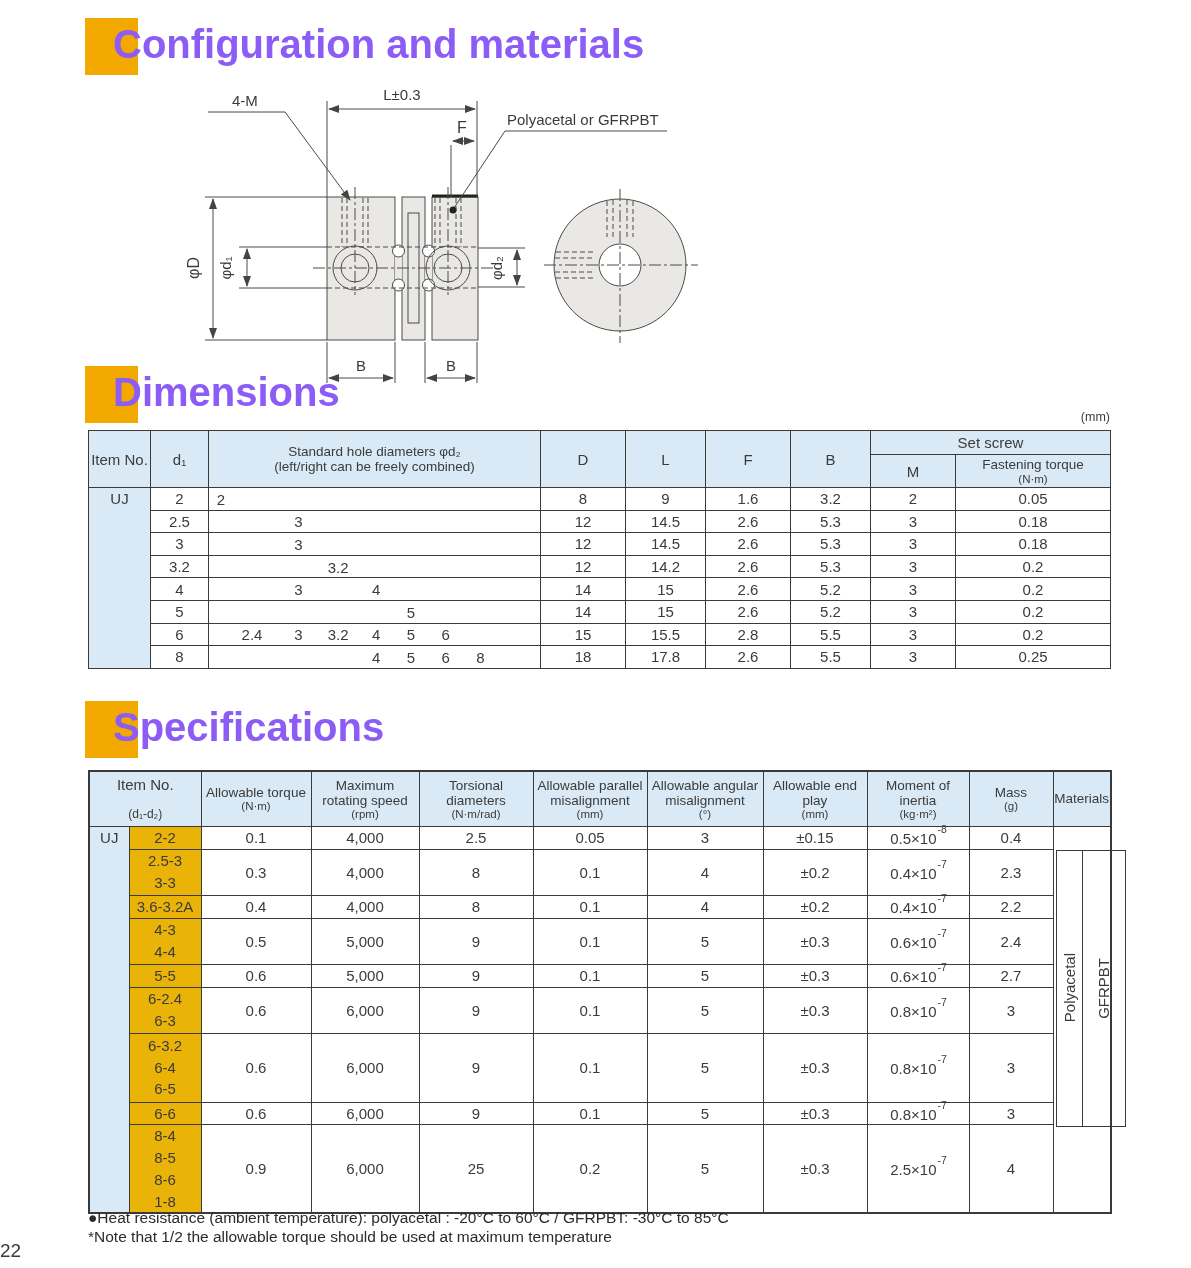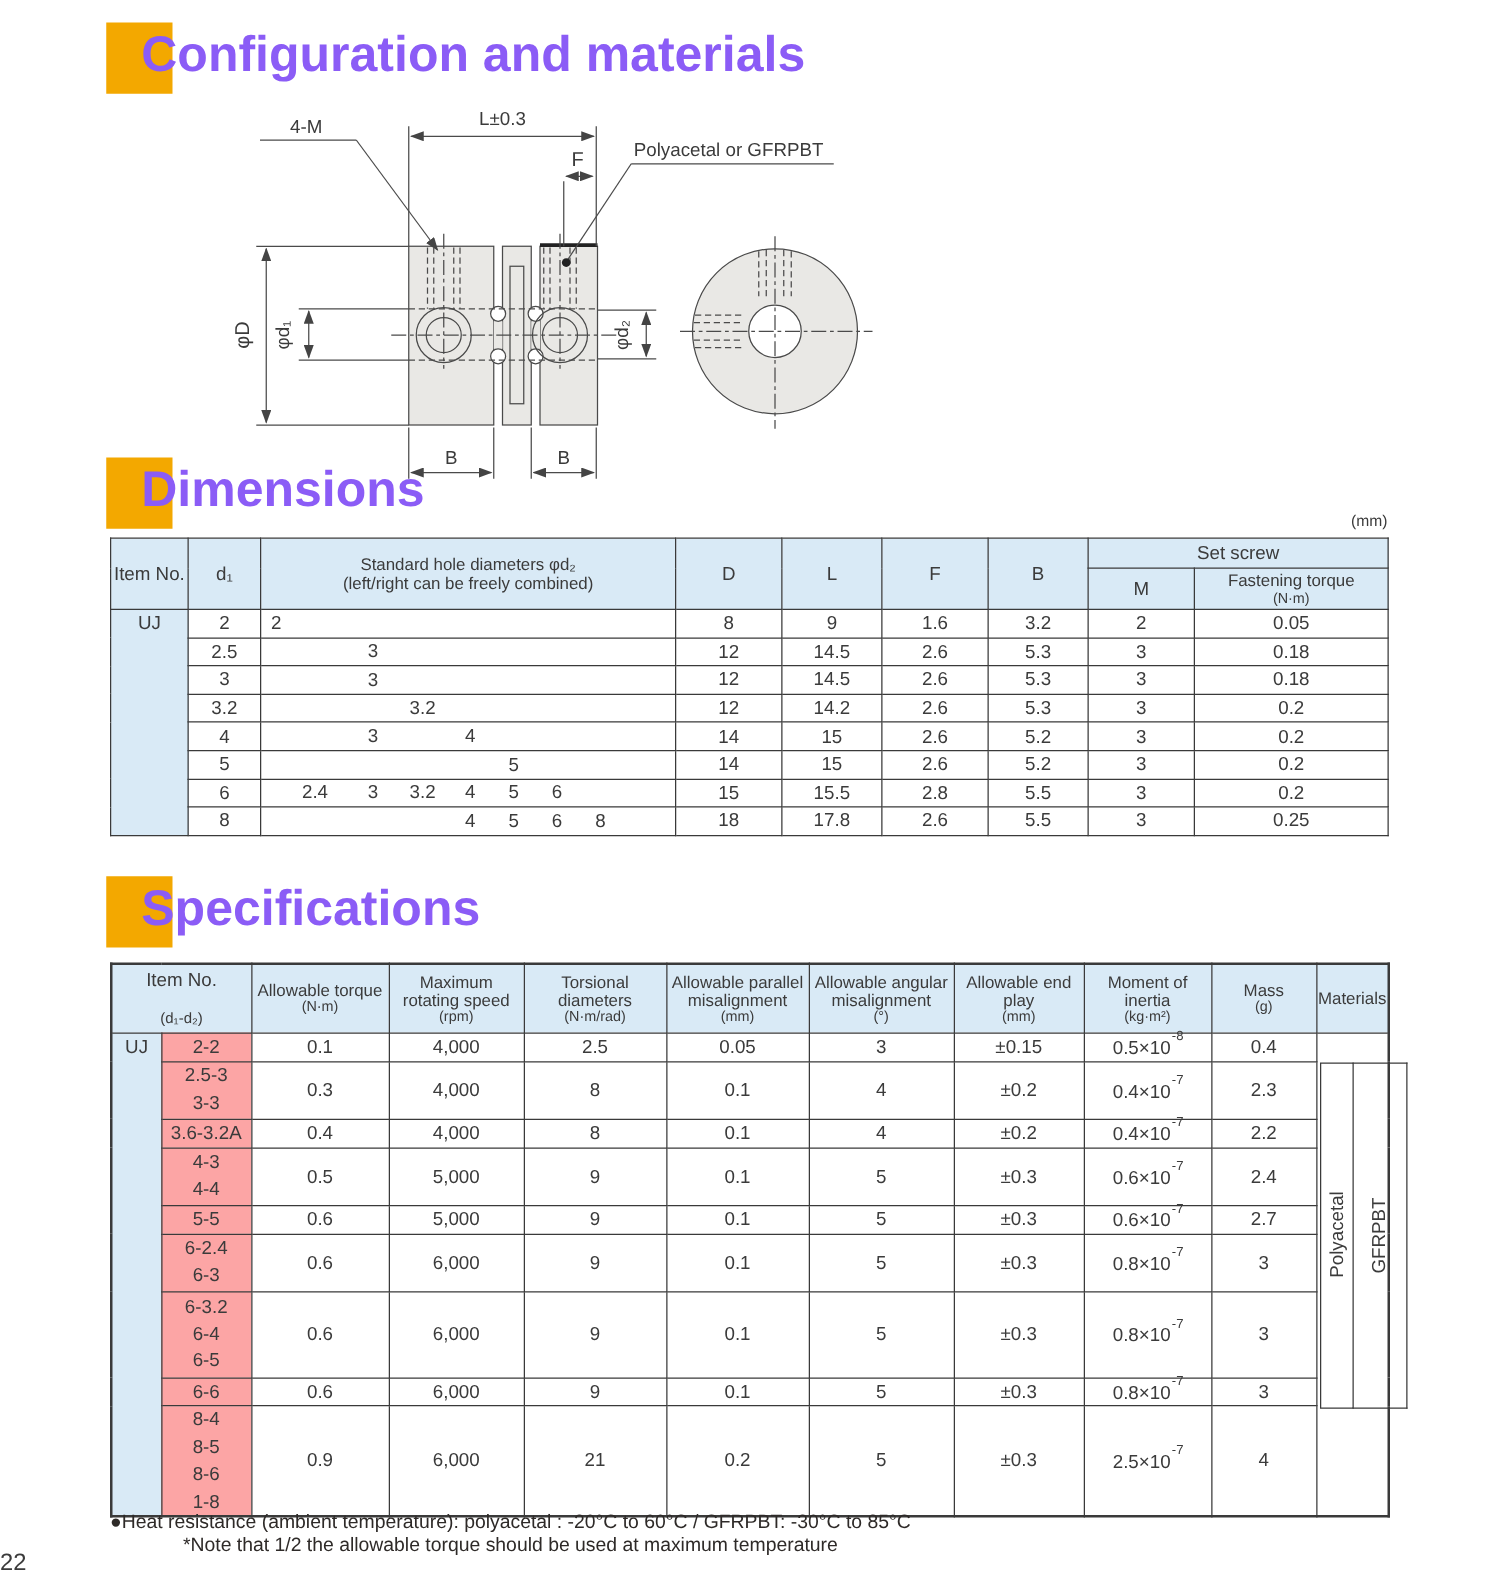--- a/index.html
+++ b/index.html
@@ -29,35 +29,35 @@
   #dims-table .itemcol{background:#d9eaf6;vertical-align:top;padding-top:2px;}
   .holes-cell{position:relative;}
   .holes-cell span{position:absolute;top:50%;transform:translate(-50%,-50%);}
   .s0{left:3.6%}.s1{left:13%}.s2{left:27%}.s3{left:39%}
   .s4{left:50.5%}.s5{left:61%}.s6{left:71.5%}.s7{left:82%}
 
   
   #spec-table{position:absolute;left:88px;top:770px;width:1022px;border:2px solid #3a3a3a;}
   #spec-table thead tr{height:55px;}
   #spec-table .itemcol{background:#d9eaf6;vertical-align:top;padding-top:2px;}
-  #spec-table .labelcol{background:#fca5a5;margin-left:16px;}
+  #spec-table .labelcol{background:#eab308;margin-left:16px;}
   .rh1{height:23px;}.rh2{height:46px;}.rh3{height:69px;}.rh4{height:83px;}
   .lbl-line{display:block;line-height:1.45;}
   .mat-cell{position:relative;overflow:visible;}
   .poly-box,.gfr-box{position:absolute;display:flex;align-items:center;justify-content:center;}
   .poly-box{left:2px;top:23px;width:25px;height:275px;border:1px solid #3a3a3a;}
   .gfr-box{left:28px;top:23px;width:43px;height:275px;border:1px solid #3a3a3a;border-left:none;background:#fff0;}
   .vtext{writing-mode:vertical-rl;transform:rotate(180deg);white-space:nowrap;font-size:15px;color:#3b3b3b;}
 
   
   #diagram{position:absolute;left:175px;top:85px;}
   #diagram text{font-family:"Liberation Sans","DejaVu Sans",sans-serif;fill:#3b3b3b;}
 
   
-  #footnotes{position:absolute;left:88px;top:1208px;font-size:15.5px;line-height:19px;color:#2e2a28;text-align:center;}
+  #footnotes{position:absolute;left:88px;top:1208px;font-size:15.5px;line-height:19px;color:#2e2a28;}
   #page-number{position:absolute;left:0;top:1240px;width:1191px;text-align:left;font-size:19px;color:#3b3b3b;}
 </style>
 </head>
 <body>
 
 <div class="page">
 
   <div class="heading" style="left:85px;top:18px;">
     <div class="sq"></div>
     <div class="txt">Configuration and materials</div>
@@ -511,21 +511,21 @@
       </tr>
       <tr class="rh4">
         <td class="labelcol">
           <span class="lbl-line">8-4</span>
           <span class="lbl-line">8-5</span>
           <span class="lbl-line">8-6</span>
           <span class="lbl-line">1-8</span>
         </td>
         <td>0.9</td>
         <td>6,000</td>
-        <td>21</td>
+        <td>25</td>
         <td>0.2</td>
         <td>5</td>
         <td>±0.3</td>
         <td><span>2.5×10</span><sup class="e">-7</sup></td>
         <td>4</td>
       </tr>
     </tbody>
   </table>
 
   <div id="footnotes">

